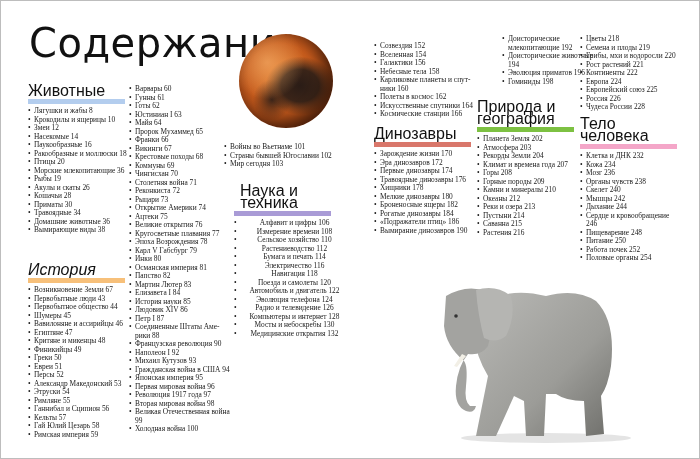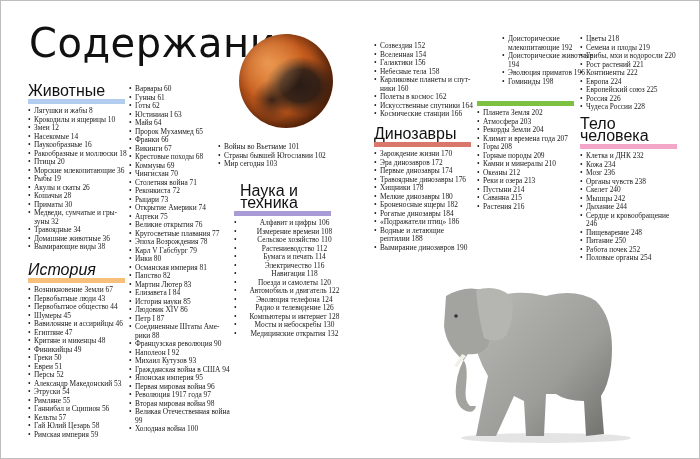--- a/index.html
+++ b/index.html
@@ -42,21 +42,20 @@
         <li>Змеи 12</li>
         <li>Насекомые 14</li>
         <li>Паукообразные 16</li>
         <li>Ракообразные и моллюски 18</li>
         <li>Птицы 20</li>
         <li>Морские млекопитающие 36</li>
         <li>Рыбы 19</li>
         <li>Акулы и скаты 26</li>
         <li>Кошачьи 28</li>
         <li>Приматы 30</li>
-        <li>Медведи, сумчатые и гры-зуны 32</li>
         <li>Травоядные 34</li>
         <li>Домашние животные 36</li>
         <li>Вымирающие виды 38</li>
       </ul>
   </div>
 
   <div class="col" style="left:27px; top:263px; width:100px;">
     <div class="heading" style="font-style:italic;">История</div>
     <div class="bar" style="width: 97px; background: rgb(247, 192, 122);"></div>
     <ul>
@@ -118,21 +117,21 @@
         <li>Гражданская война в США 94</li>
         <li>Японская империя 95</li>
         <li>Первая мировая война 96</li>
         <li>Революция 1917 года 97</li>
         <li>Вторая мировая война 98</li>
         <li>Великая Отечественная война 99</li>
         <li>Холодная война 100</li>
       </ul>
   </div>
 
-  <div class="col" style="left:217px; top:142px; width:110px;">
+  <div class="col" style="left:223px; top:142px; width:110px;">
     <ul>
         <li>Войны во Вьетнаме 101</li>
         <li>Страны бывшей Югославии 102</li>
         <li>Мир сегодня 103</li>
       </ul>
   </div>
 
   <div class="col" style="left:233px; top:184px; width:115px;text-align:center;">
     <div class="heading" style="width:70px;">Наука и техника</div>
     <div class="bar" style="width: 97px; background: rgb(169, 155, 214);"></div>
@@ -174,35 +173,35 @@
     <ul>
         <li>Зарождение жизни 170</li>
         <li>Эра динозавров 172</li>
         <li>Первые динозавры 174</li>
         <li>Травоядные динозавры 176</li>
         <li>Хищники 178</li>
         <li>Мелкие динозавры 180</li>
         <li>Броненосные ящеры 182</li>
         <li>Рогатые динозавры 184</li>
         <li>«Подражатели птиц» 186</li>
-        <li>Водные и летающие рептилии 188</li>
         <li>Вымирание динозавров 190</li>
       </ul>
   </div>
 
   <div class="col" style="left:476px; top:34px; width:100px;margin-left:25px;">
     <ul>
         <li>Доисторические млекопитающие 192</li>
         <li>Доисторические животные 194</li>
         <li>Эволюция приматов 196</li>
         <li>Гоминиды 198</li>
       </ul>
   </div>
 
   <div class="col" style="left:476px; top:100px; width:100px;">
+    <div class="heading" style="width:80px;">Природа и география</div>
     <div class="bar" style="width: 97px; background: rgb(125, 193, 66);"></div>
     <ul>
         <li>Планета Земля 202</li>
         <li>Атмосфера 203</li>
         <li>Рекорды Земли 204</li>
         <li>Климат и времена года 207</li>
         <li>Горы 208</li>
         <li>Горные породы 209</li>
         <li>Камни и минералы 210</li>
         <li>Океаны 212</li>

